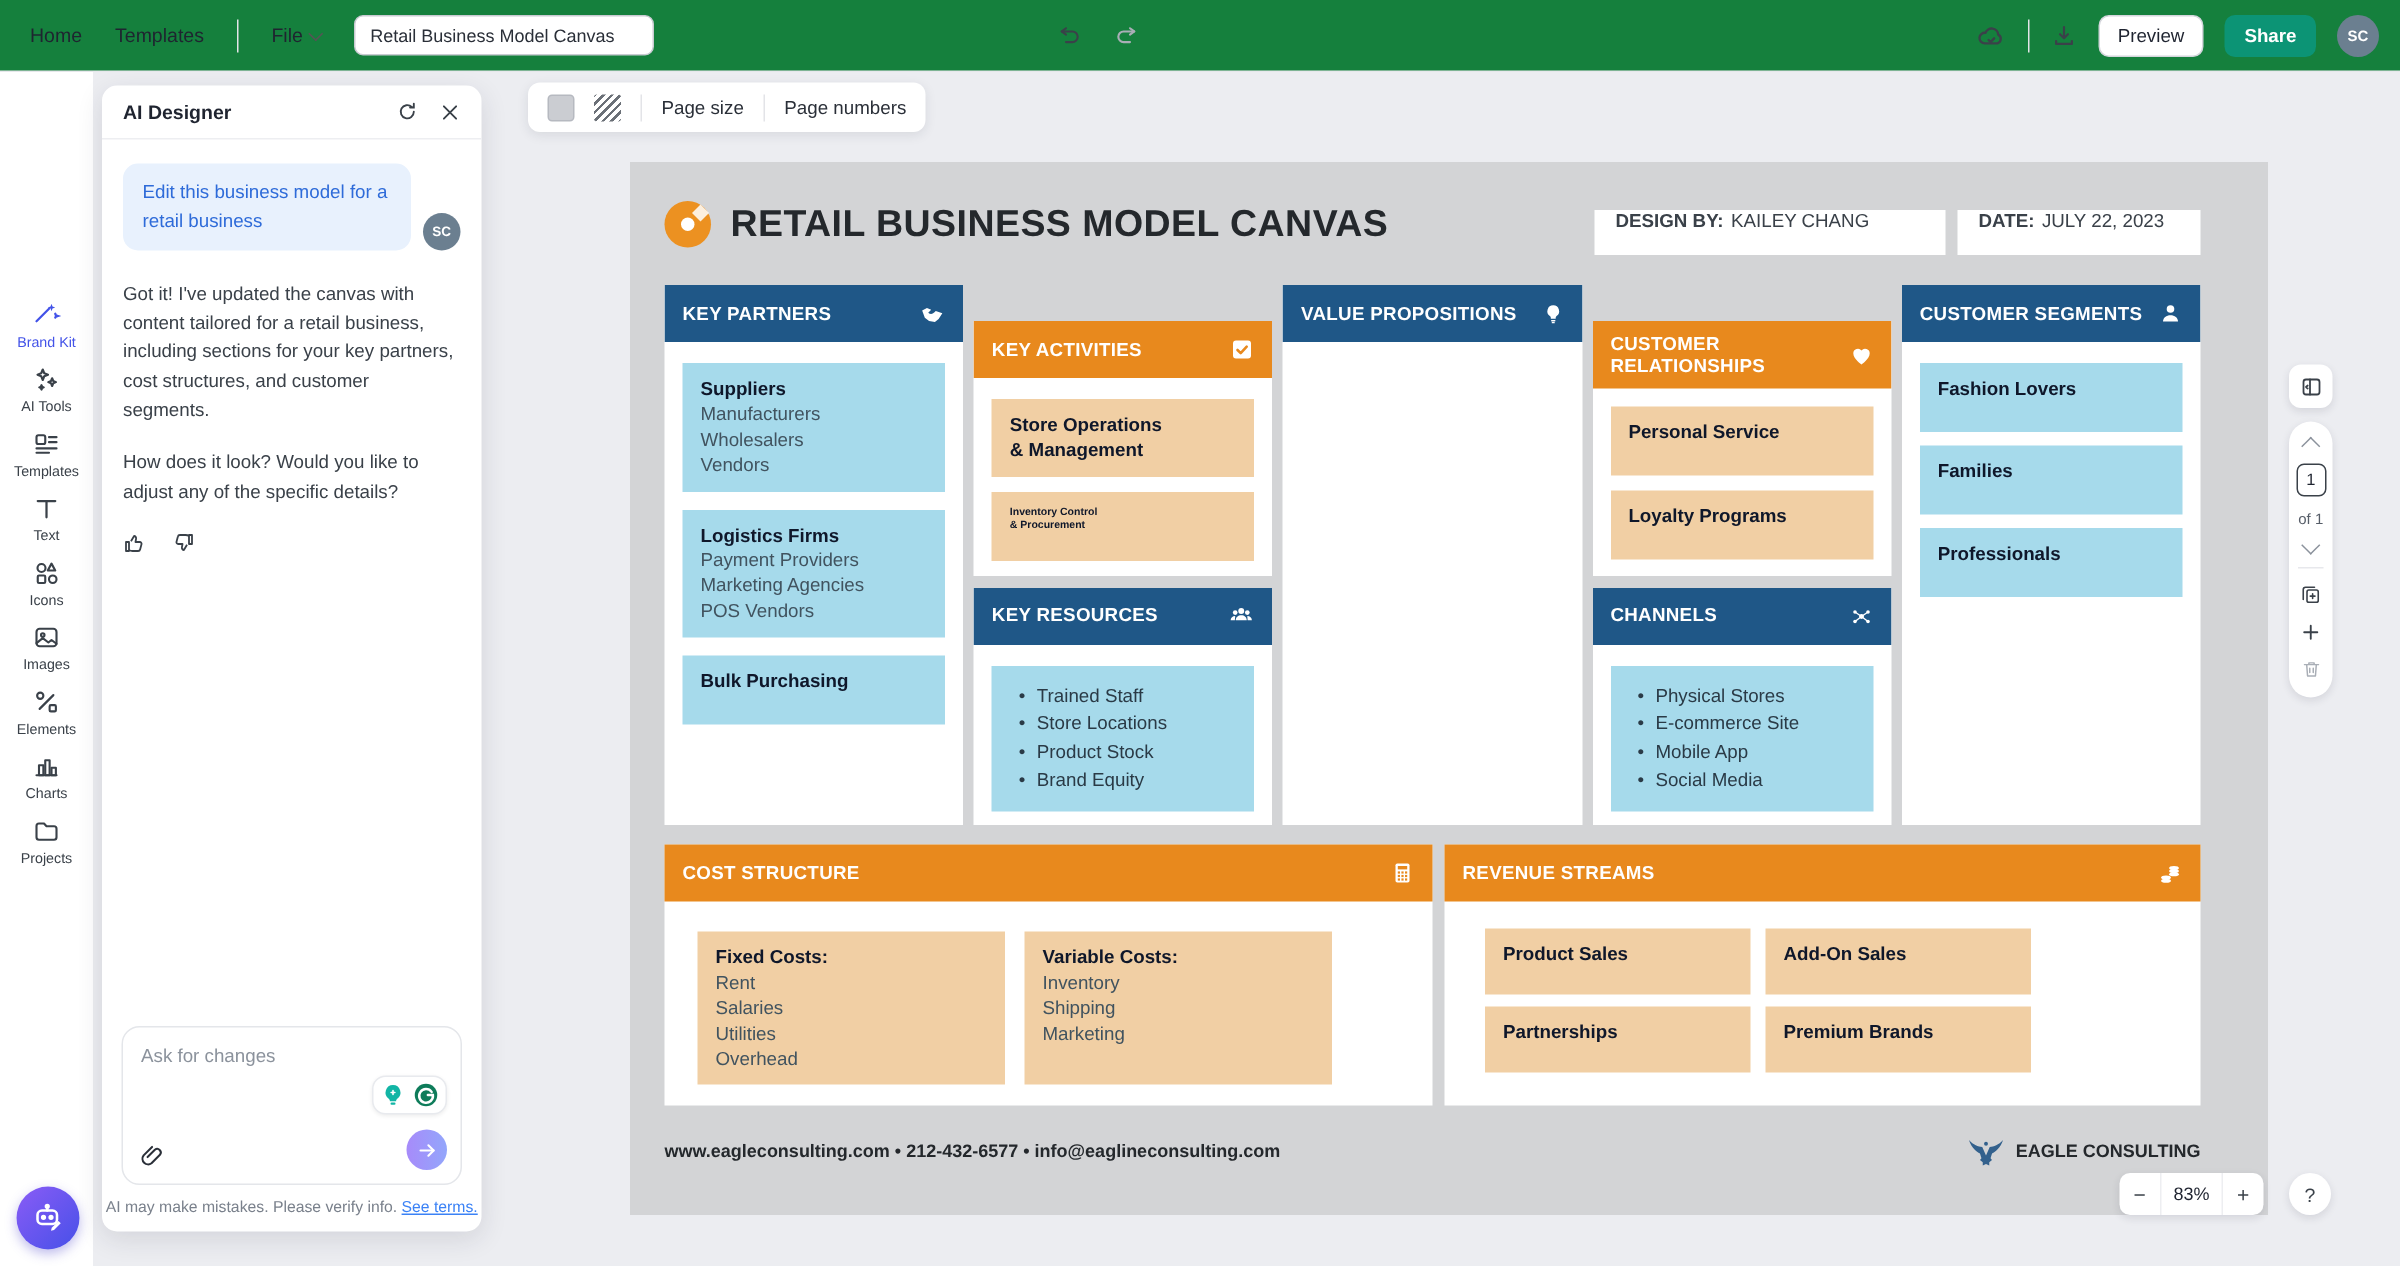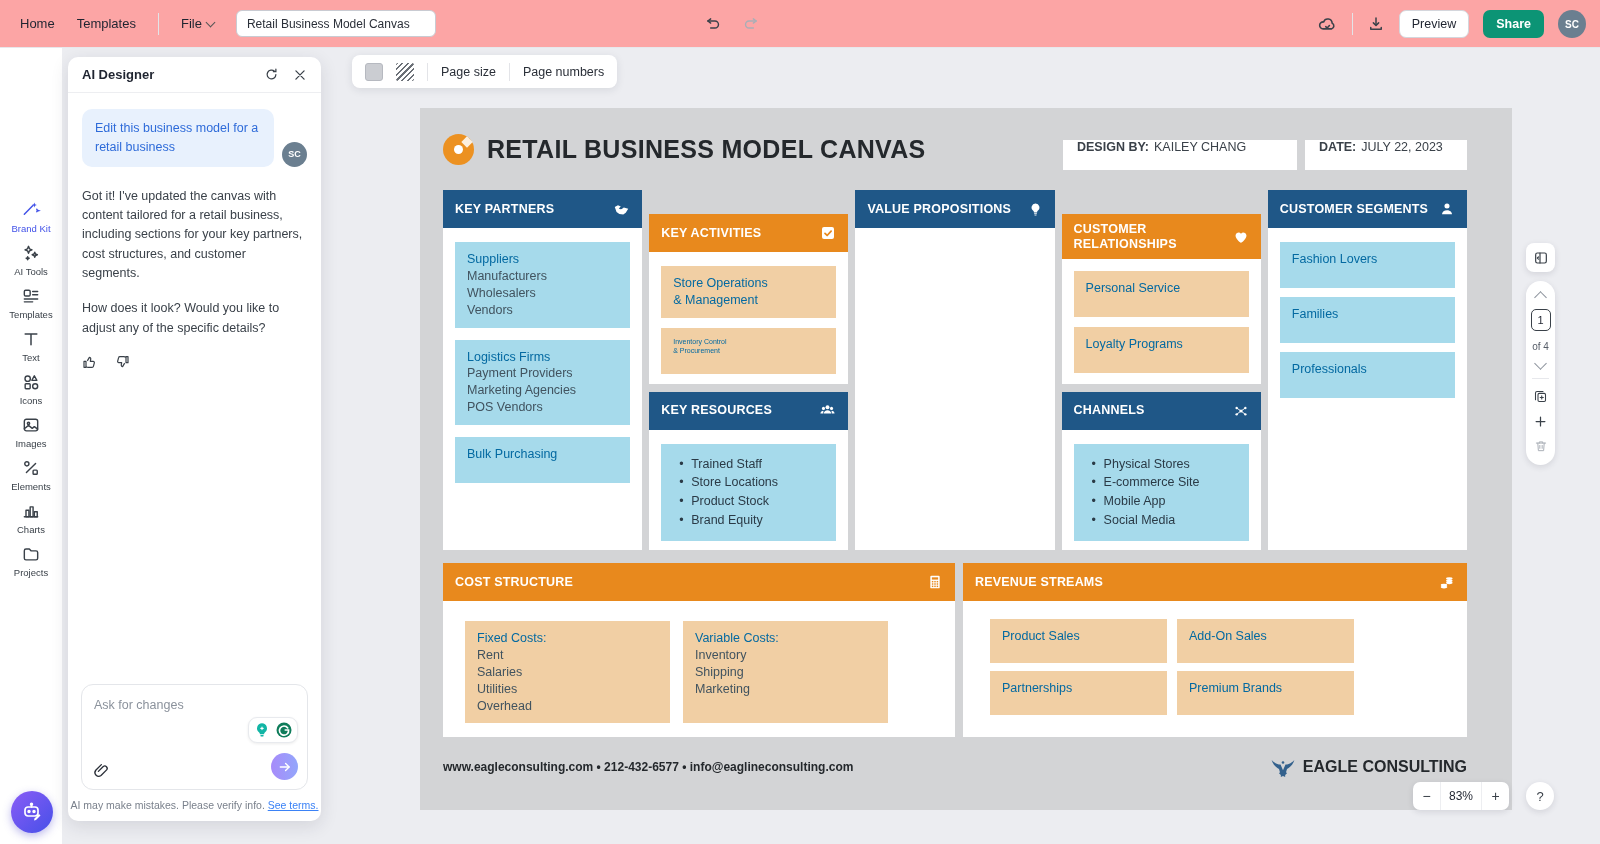--- a/index.html
+++ b/index.html
@@ -1,20 +1,20 @@
 <!DOCTYPE html>
 <html><head>
 <meta charset="utf-8">
 <style>
   * { margin:0; padding:0; box-sizing:border-box; }
   html,body { width:1600px; height:844px; overflow:hidden; background:#ECEDF1;
               font-family:"Liberation Sans", sans-serif; }
 
   
-  .topbar { position:absolute; top:0; left:0; width:1600px; height:48px; background:#fca5a5;
+  .topbar { position:absolute; top:0; left:0; width:1600px; height:48px; background:#15803d;
             border-bottom:1px solid #E7E8EC; display:flex; align-items:center; z-index:30; }
   .topbar-left { display:flex; align-items:center; gap:22px; padding-left:20px; }
   .tb-link { font-size:13px; color:#1F2430; cursor:pointer; }
   .tb-divider { width:1px; height:22px; background:#E3E4E8; }
   .tb-file { display:flex; align-items:center; gap:5px; font-size:13px; color:#1F2430; }
   .caret { width:7px; height:7px; border-right:1.5px solid #555; border-bottom:1.5px solid #555;
            transform:rotate(45deg); margin-top:-3px; }
   .title-input { width:200px; height:27px; border:1px solid #C9CBD2; border-radius:6px;
                  font-size:12px; color:#2A2F38; padding:0 10px; outline:none;
                  font-family:"Liberation Sans", sans-serif; }
@@ -104,42 +104,42 @@
   .panel.h2 { height:170px; }
   .col-header { color:#fff; font-weight:bold; font-size:12.5px; letter-spacing:.2px;
                 display:flex; align-items:center; padding:0 12px; min-height:38px; line-height:1.15; }
   .col-header .hdr-label { flex:1; padding-right:4px; }
   .col-header.blue { background:#1F5787; }
   .col-header.orange { background:#E8891D; }
   .cards { padding:14px 12px; display:flex; flex-direction:column; gap:12px; }
   .card { padding:9px 12px; font-size:12.5px; }
   .card.blue { background:#A6DAEB; }
   .card.tan { background:#F1CFA4; }
-  .card-title { font-weight:normal; color:#0369a1; white-space:pre-line; line-height:1.35; }
+  .card-title { font-weight:bold; color:#0f172a; white-space:pre-line; line-height:1.35; }
   .card-body { color:#41535F; white-space:pre-line; line-height:1.35; }
   .card.slim { min-height:46px; }
   .card.tiny .card-title { font-size:7px; }
   .card.tiny { min-height:46px; }
   .card-bullets { list-style:none; padding:2px 0 2px 6px; }
   .card-bullets li { color:#2A3A46; line-height:1.5; padding-left:12px; position:relative; }
   .card-bullets li::before { content:"•"; position:absolute; left:0; color:#2A3A46; }
 
   .bottom-section { position:absolute; top:455px; height:174px; background:#fff; }
   .bottom-cost { left:23px; width:512px; }
   .bottom-revenue { left:543px; width:504px; }
   .bs-header { height:36px; }
   .cost-cards { display:flex; gap:13px; padding:20px 0 0 22px; }
   .cost-cards .card { width:205px; }
   .rev-grid { display:grid; grid-template-columns:177px 177px; gap:8px 10px; padding:18px 0 0 27px; }
   .rev-grid .card { height:44px; }
 
   .page-footer { position:absolute; left:23px; right:45px; top:648px; display:flex;
                  align-items:center; justify-content:space-between; }
   .footer-contact { font-size:12px; font-weight:bold; color:#24282C; }
-  .footer-brand { display:flex; align-items:center; gap:7px; font-size:16px; font-weight:bold; color:#24282C; }
+  .footer-brand { display:flex; align-items:center; gap:7px; font-size:12px; font-weight:bold; color:#24282C; }
 
   
   .collapse-btn { position:absolute; left:1526px; top:243px; width:29px; height:29px; background:#fff;
                   border:none; border-radius:8px; box-shadow:0 2px 6px rgba(30,35,60,.12); cursor:pointer;
                   display:flex; align-items:center; justify-content:center; z-index:15; }
   .pagenav { position:absolute; left:1526px; top:281px; width:29px; background:#fff; border-radius:15px;
              box-shadow:0 2px 6px rgba(30,35,60,.12); display:flex; flex-direction:column; align-items:center;
              padding:12px 0; gap:10px; z-index:15; }
   .chev { width:9px; height:9px; border-right:1.5px solid #8B929C; border-bottom:1.5px solid #8B929C; cursor:pointer; }
   .chev.up { transform:rotate(-135deg); margin-bottom:-3px; }
@@ -615,21 +615,21 @@
   <svg width="16" height="16" viewBox="0 0 24 24" fill="none" stroke="#3A4149" stroke-width="1.8" stroke-linecap="round" stroke-linejoin="round">
       <rect x="4" y="4.5" width="16" height="15" rx="2.5"></rect>
       <path d="M10.5 4.5v15"></path>
       <path d="M8.2 10.5L6.5 12l1.7 1.5"></path>
     </svg>
 </button>
 
 <div class="pagenav">
   <span class="chev up"></span>
   <span class="page-box">1</span>
-  <span class="of-label">of 4</span>
+  <span class="of-label">of 1</span>
   <span class="chev down"></span>
   <span class="pn-divider"></span>
   <button class="icon-btn">
     <svg width="15" height="15" viewBox="0 0 24 24" fill="none" stroke="#3A4149" stroke-width="1.7" stroke-linecap="round" stroke-linejoin="round">
         <rect x="8" y="7" width="12" height="13" rx="2"></rect>
         <path d="M16 4H6.5A2.5 2.5 0 0 0 4 6.5V17"></path>
         <path d="M14 11v5M11.5 13.5h5"></path>
       </svg>
   </button>
   <button class="icon-btn">

